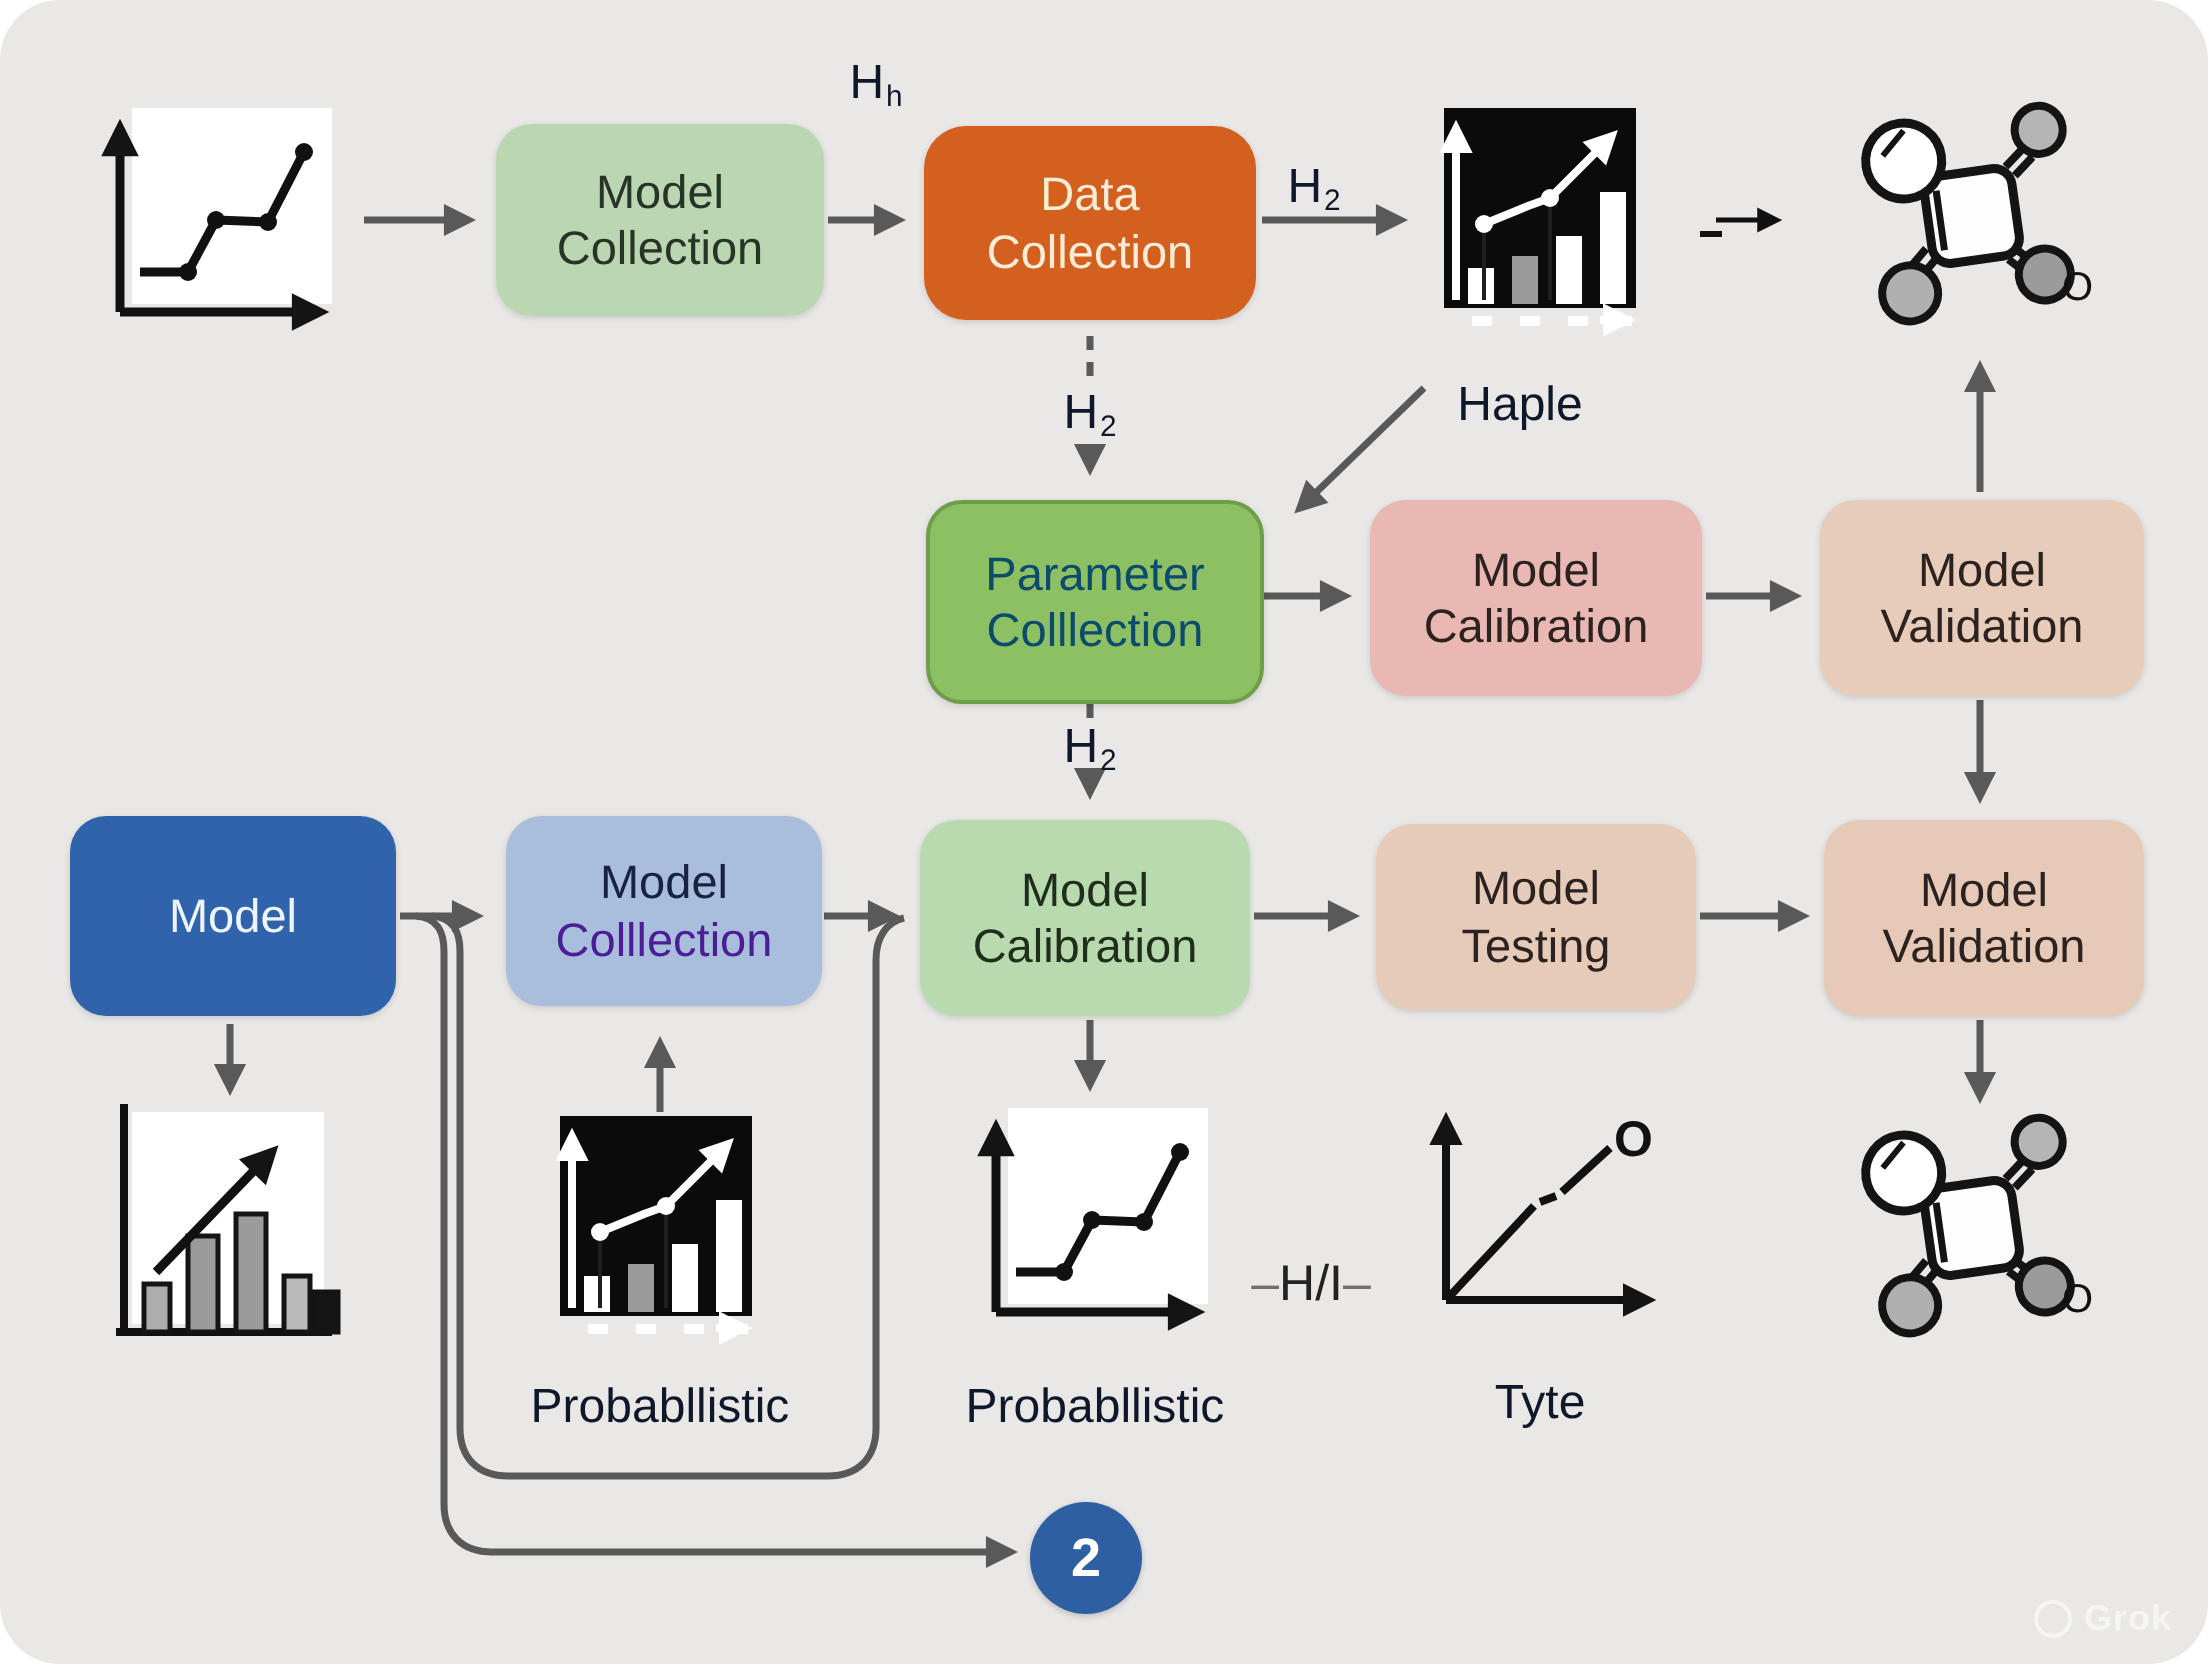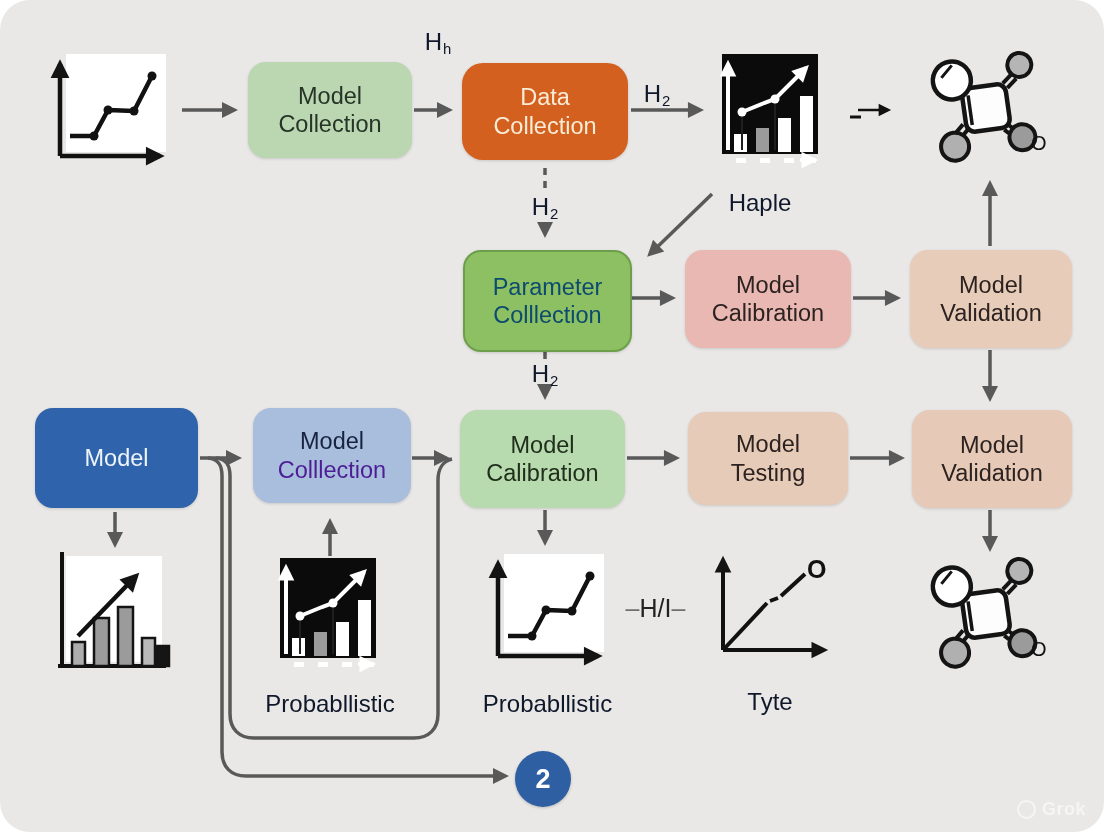--- a/index.html
+++ b/index.html
@@ -215,21 +215,21 @@
     <path d="M12,108 L12,16" stroke="#111" stroke-width="4.5" marker-end="url(#m-black)" fill="none"></path>
     <path d="M12,108 L112,108" stroke="#111" stroke-width="4.5" marker-end="url(#m-black)" fill="none"></path>
     <path d="M22,88 L46,88 L60,62 L86,63 L104,28" stroke="#111" stroke-width="4.5" fill="none" stroke-linejoin="round"></path>
     <circle cx="46" cy="88" r="4.5" fill="#111"></circle>
       <circle cx="60" cy="62" r="4.5" fill="#111"></circle>
     <circle cx="86" cy="63" r="4.5" fill="#111"></circle>
       <circle cx="104" cy="28" r="4.5" fill="#111"></circle>
   </svg>
   <div class="lbl" style="left:455px;top:690px;width:185px">Probabllistic</div>
 
-  <div class="lbl hi-label" style="left:598px;top:594px;width:115px"><span class="dash">–</span><span>H/I</span><span class="dash">–</span></div>
+  <div class="lbl hi-label" style="left:598px;top:628px;width:115px"><span class="dash">–</span><span>H/I</span><span class="dash">–</span></div>
 
   <svg class="icon" style="left:712px;top:548px" width="128" height="118" viewBox="0 0 128 118">
     <path d="M11,102 L11,12" stroke="#111" stroke-width="4" marker-end="url(#m-black)" fill="none"></path>
     <path d="M11,102 L112,102" stroke="#111" stroke-width="4" marker-end="url(#m-black)" fill="none"></path>
     <path d="M12,101 L55,55" stroke="#111" stroke-width="4" fill="none"></path>
     <path d="M58,53 L66,50" stroke="#111" stroke-width="4" fill="none"></path>
     <path d="M69,48 L93,26" stroke="#111" stroke-width="4" fill="none"></path>
     <text x="95" y="30" font-size="25" font-weight="600" fill="#111" font-family="Liberation Sans,sans-serif">O</text>
   </svg>
   <div class="lbl" style="left:710px;top:688px;width:120px">Tyte</div>

